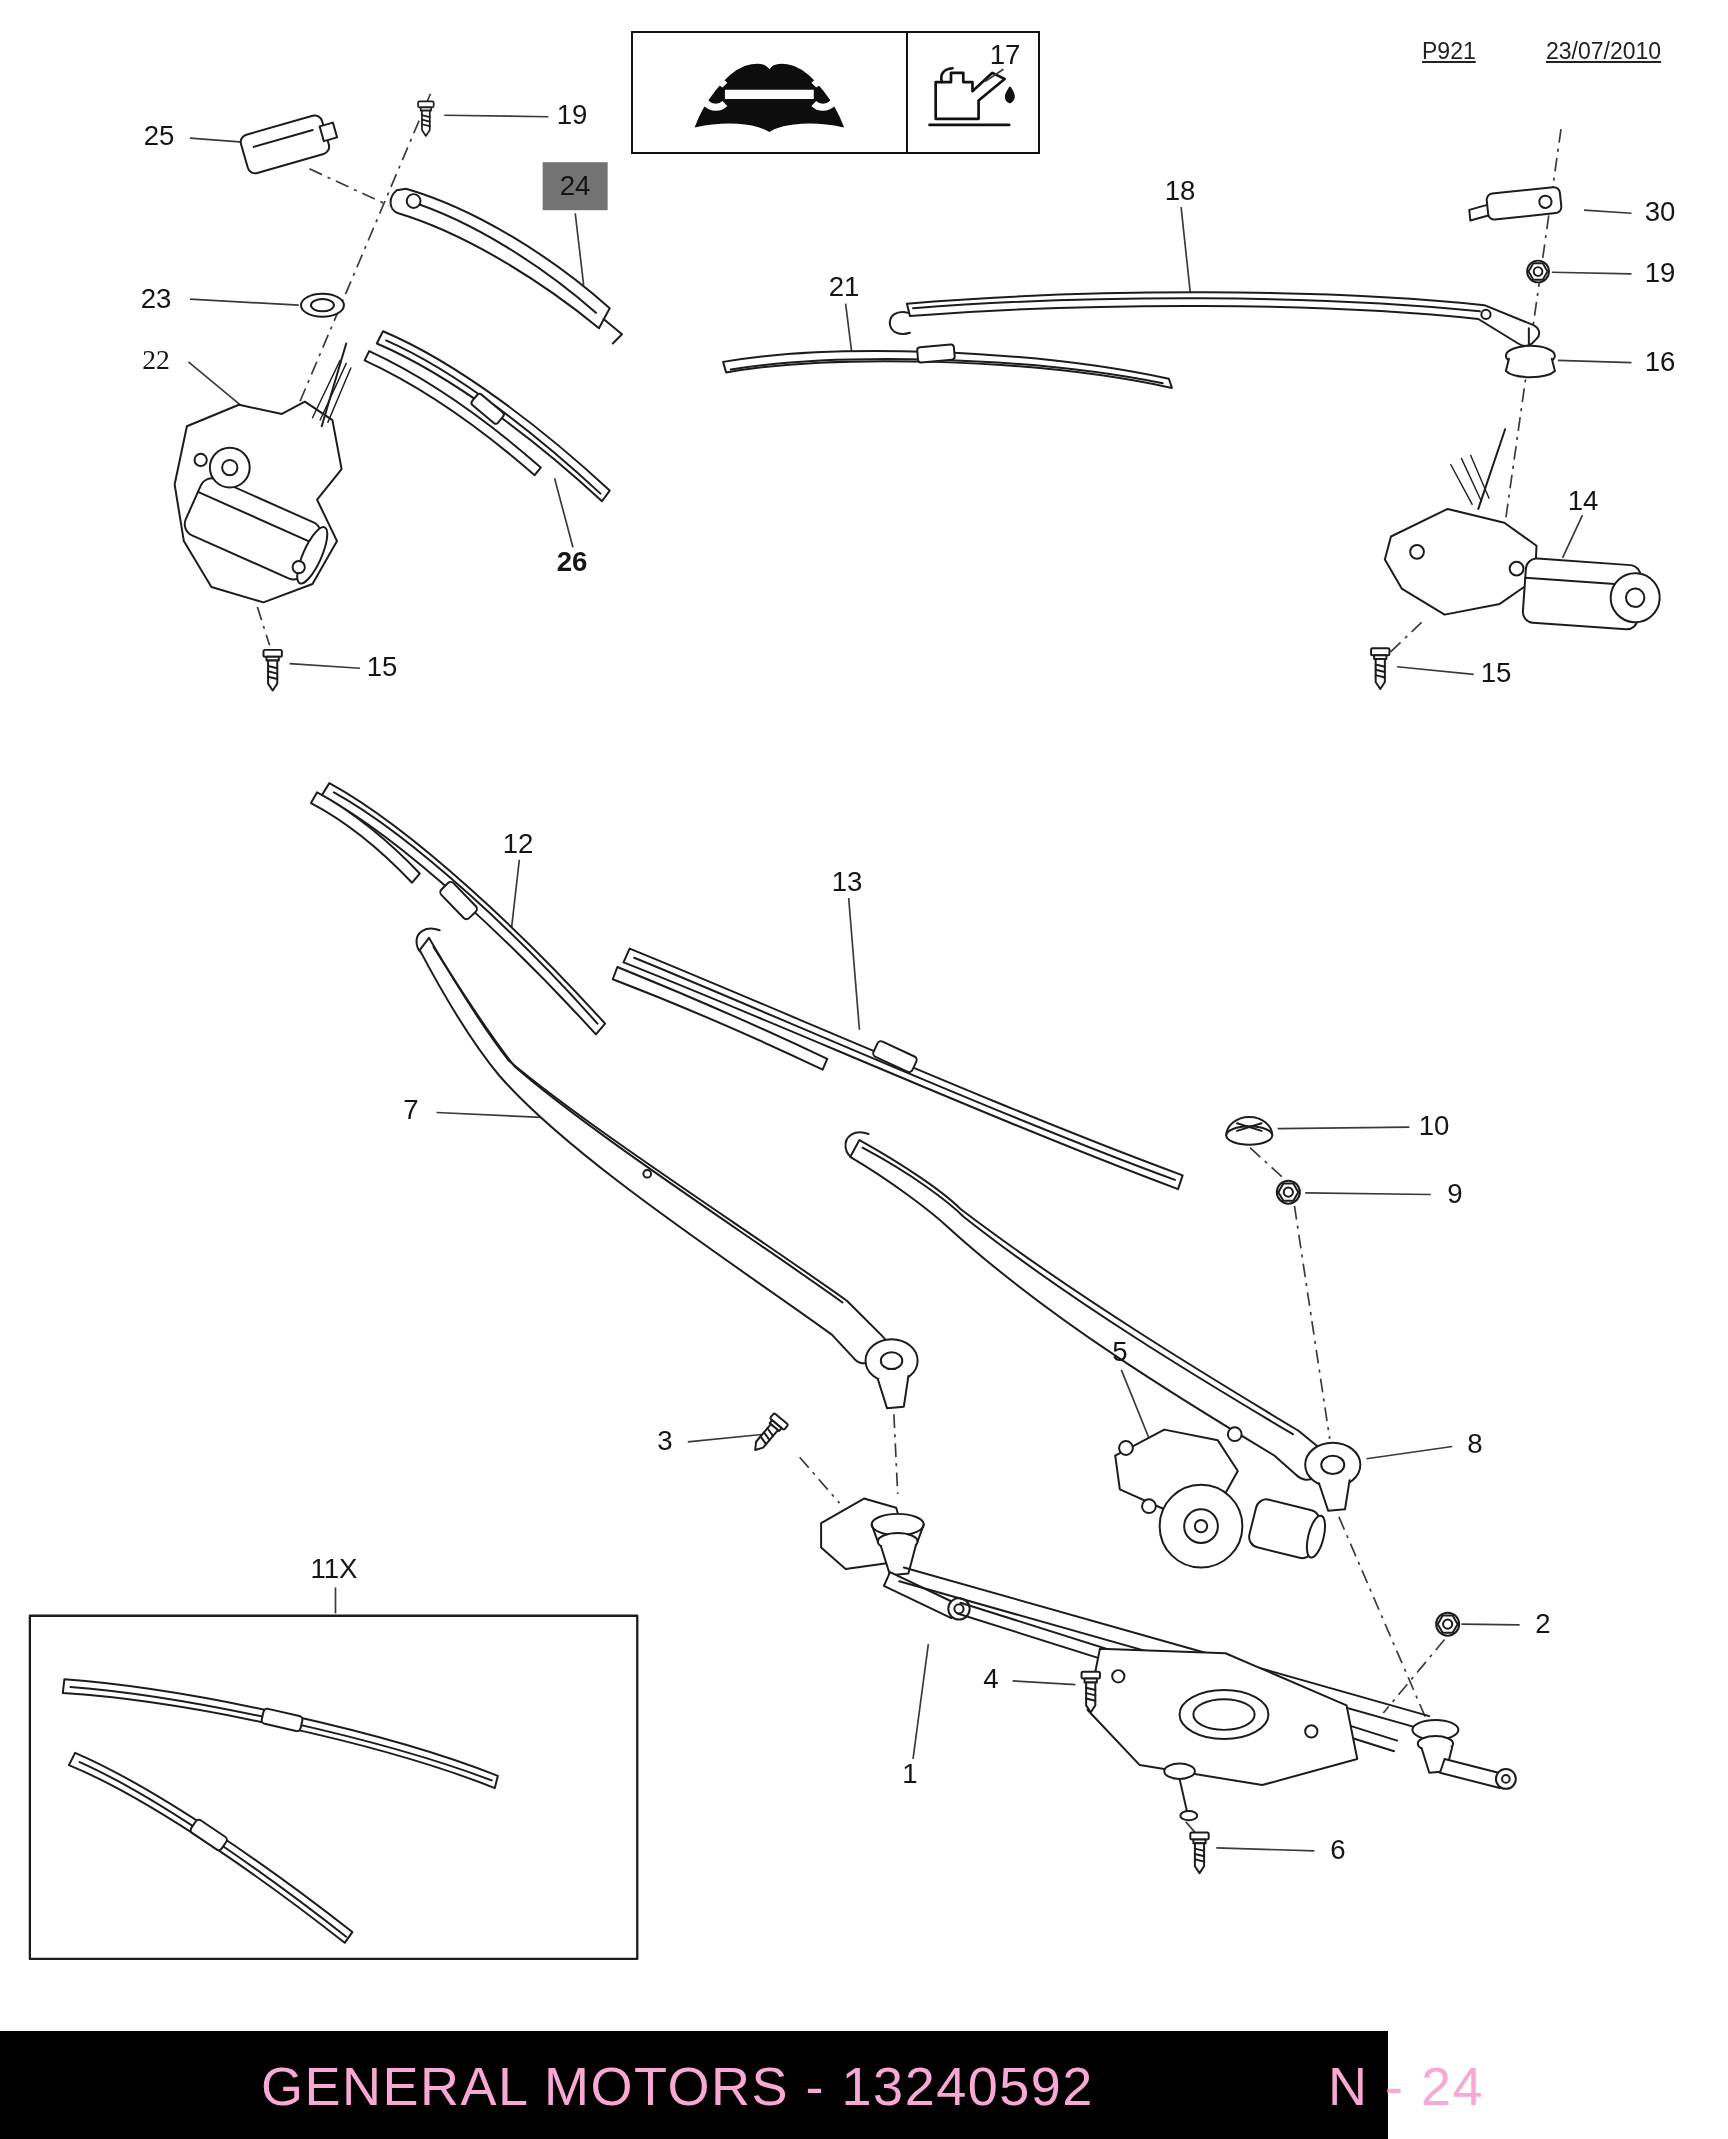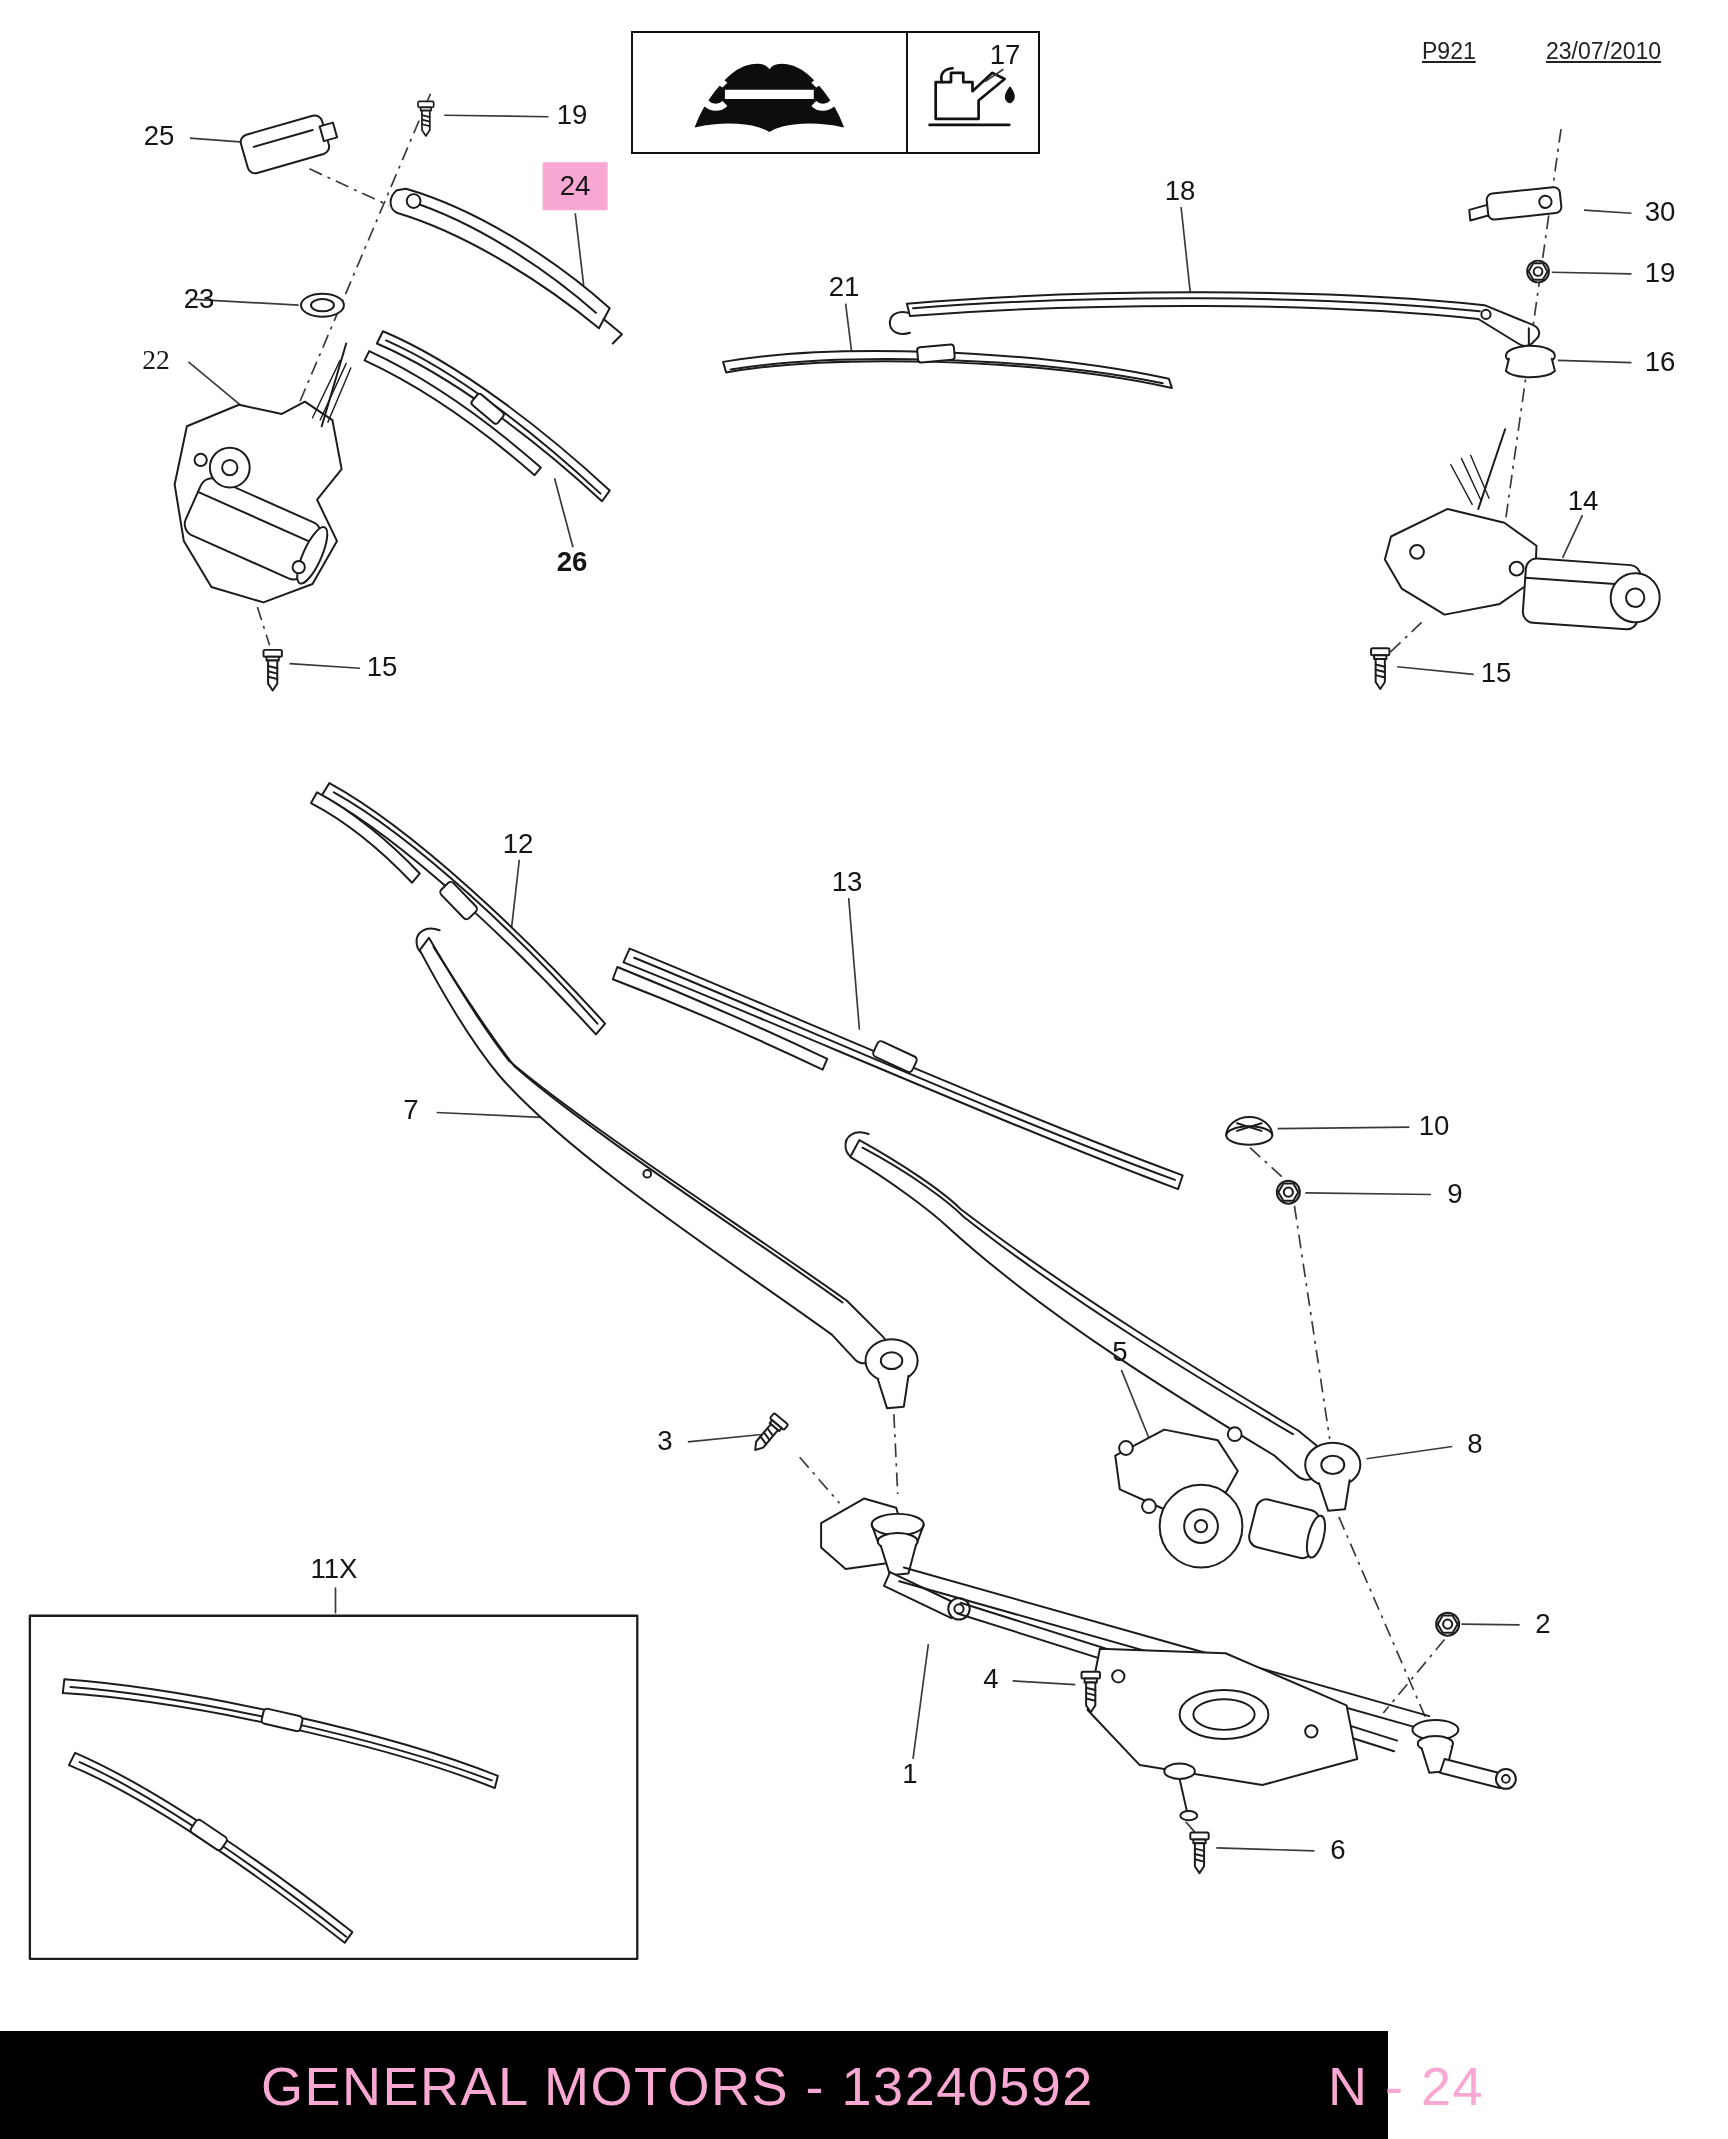--- a/index.html
+++ b/index.html
@@ -25,21 +25,21 @@
 
   .dash { stroke:#3a3a3a; stroke-width:2.2; fill:none; stroke-dasharray:18 8 4 8; }
   .lead { stroke:#3a3a3a; stroke-width:2.2; fill:none; }
   .part { stroke:#1c1c1c; stroke-width:2.6; fill:none; stroke-linecap:round; stroke-linejoin:round; }
   .thin { stroke-width:1.8; }
 
   .callout {
     position:absolute; transform:translate(-50%,-50%);
     font-size:27.6px; color:#151515; white-space:nowrap; line-height:1;
   }
-  .callout.hl { background:#f9a8d4; padding:10px 17px; }
+  .callout.hl { background:#737373; padding:10px 17px; }
 
   .footer {
     position:absolute; left:0; bottom:0; width:1388px; height:109px;
     background:#000; color:#f9a8d4;
   }
   .footer-left, .footer-right {
     position:absolute; top:50%; transform:translateY(-50%);
     font-size:54px; letter-spacing:1.5px; white-space:nowrap;
   }
   .footer-left { left:261px; }
@@ -383,21 +383,21 @@
       <path d="M 104 2300 C 212 2348 360 2456 452 2528"></path>
       <g transform="translate(272,2396) rotate(34)">
         <rect x="-24" y="-11" width="48" height="20" rx="5" fill="#fff"></rect>
       </g>
     </g>
   </svg>
 
   <div class="callout" style="left:159px; top:136px;">25</div>
   <div class="callout" style="left:572px; top:115px;">19</div>
   <div class="callout hl" style="left:575px; top:186px;">24</div>
-  <div class="callout" style="left:156px; top:299px;margin-left:43px;">23</div>
+  <div class="callout" style="left:156px; top:299px;">23</div>
   <div class="callout" style="left:156px; top:360px;font-family:Liberation Serif, serif;">22</div>
   <div class="callout" style="left:572px; top:562px;font-weight:bold;">26</div>
   <div class="callout" style="left:382px; top:667px;">15</div>
   <div class="callout" style="left:844px; top:287px;">21</div>
   <div class="callout" style="left:1180px; top:191px;">18</div>
   <div class="callout" style="left:1660px; top:212px;">30</div>
   <div class="callout" style="left:1660px; top:273px;">19</div>
   <div class="callout" style="left:1660px; top:362px;">16</div>
   <div class="callout" style="left:1583px; top:501px;">14</div>
   <div class="callout" style="left:1496px; top:673px;">15</div>

